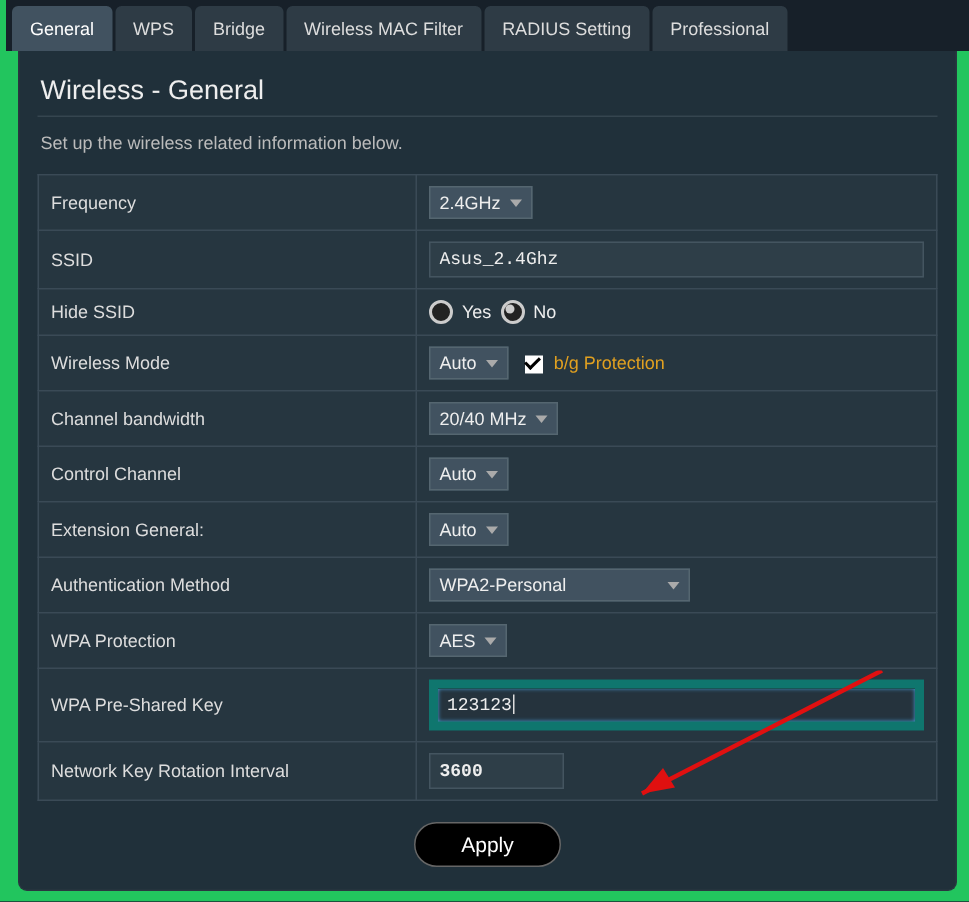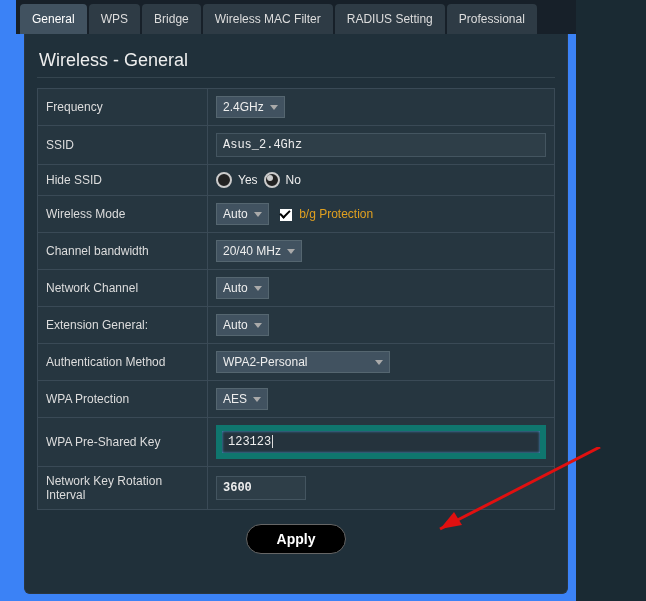--- a/index.html
+++ b/index.html
@@ -1,16 +1,16 @@
 <!DOCTYPE html>
 <html><head>
 <meta charset="utf-8">
 <style>
   html,body{margin:0;padding:0;background:#1a2a33;font-family:Arial,Helvetica,sans-serif;font-size:13px;color:#ccc;}
-  .page{width:576px;height:601px;background:#3b82f6;position:relative;box-sizing:border-box;padding:0 0 0 16px;}
+  .page{width:646px;height:601px;background:#22c55e;position:relative;box-sizing:border-box;padding:0 0 0 4px;}
   .tabs{display:flex;background:#172029;padding:4px 0 0 4px;}
   .tab{padding:8px 12px;margin-right:2px;background:#2e3b45;color:#ddd;font-size:12px;border-radius:4px 4px 0 0;cursor:pointer;}
   .tab.active{background:#415260;color:#fff;}
   .panel{margin:0 8px 0 8px;border:1px solid #2a3640;border-top:none;background:#20303a;border-radius:0 0 6px 6px;padding:12px 12px 8px 12px;box-sizing:border-box;height:560px;position:relative;}
   .title{font-size:18px;color:#eee;margin:4px 0 6px 2px;}
   .divider{height:1px;background:#35454f;margin:6px 0 10px 0;}
   .desc{color:#bbb;font-size:12px;margin:0 0 14px 2px;}
   table.form{width:100%;border-collapse:collapse;}
   table.form td{border:1px solid #3a4a56;padding:7px 8px;background:#263640;vertical-align:middle;}
   table.form td.label{width:245px;color:#ddd;font-size:12px;}
@@ -20,41 +20,42 @@
   .txt.wide{width:330px;}
   .txt.med{width:90px;font-weight:bold;}
   .txt.focus{border:6px solid #0f766e;box-shadow:0 0 3px #4aa0dd inset;background:#25333d;}
   .radio-row{display:flex;align-items:center;gap:6px;color:#eee;font-size:12px;}
   .radio{width:12px;height:12px;border-radius:50%;border:2px solid #ccc;display:inline-block;position:relative;background:#222;}
   .radio.checked::after{content:"";position:absolute;width:6px;height:6px;border-radius:50%;background:#ccc;left:1px;top:1px;}
   .chk{width:12px;height:12px;background:#fff;display:inline-block;position:relative;margin-right:4px;vertical-align:middle;}
   .chk.checked::after{content:"";position:absolute;left:2px;top:-1px;width:4px;height:8px;border:solid #000;border-width:0 2px 2px 0;transform:rotate(45deg);}
   .bg-label{color:#e0a020;font-size:12px;}
   .apply-wrap{display:flex;justify-content:center;margin-top:14px;}
-  .apply{background:#000;color:#fff;border:1px solid #666;border-radius:18px;padding:6px 30px;font-weight:bold;font-size:14px;cursor:pointer;}
+  .apply{background:#000;color:#fff;border:1px solid #666;border-radius:18px;padding:6px 30px;font-weight:normal;font-size:14px;cursor:pointer;}
   .cursor-bar{display:inline-block;width:1px;height:13px;background:#ddd;vertical-align:middle;margin-left:1px;}
   
   .arrow{position:absolute;left:395px;top:413px;pointer-events:none;}
 </style>
 </head>
 <body>
 <div class="page">
 
 <div class="tabs">
   <div class="tab active">General</div>
   <div class="tab">WPS</div>
   <div class="tab">Bridge</div>
   <div class="tab">Wireless MAC Filter</div>
   <div class="tab">RADIUS Setting</div>
   <div class="tab">Professional</div>
 </div>
 
 <div class="panel">
   <div class="title">Wireless - General</div>
   <div class="divider"></div>
+  <div class="desc">Set up the wireless related information below.</div>
 
   <table class="form">
 
     <tbody>
           <tr>
       <td class="label">Frequency</td>
       <td>
         <span class="sel">
           <span>2.4GHz</span>
           <span class="caret"></span>
@@ -98,21 +99,21 @@
       <td class="label">Channel bandwidth</td>
       <td>
         <span class="sel">
           <span>20/40 MHz</span>
           <span class="caret"></span>
         </span>
       </td>
     </tr>
 
     <tr>
-      <td class="label">Network Channel</td>
+      <td class="label">Control Channel</td>
       <td>
         <span class="sel">
           <span>Auto</span>
           <span class="caret"></span>
         </span>
       </td>
     </tr>
 
     <tr>
       <td class="label">Extension General:</td>

